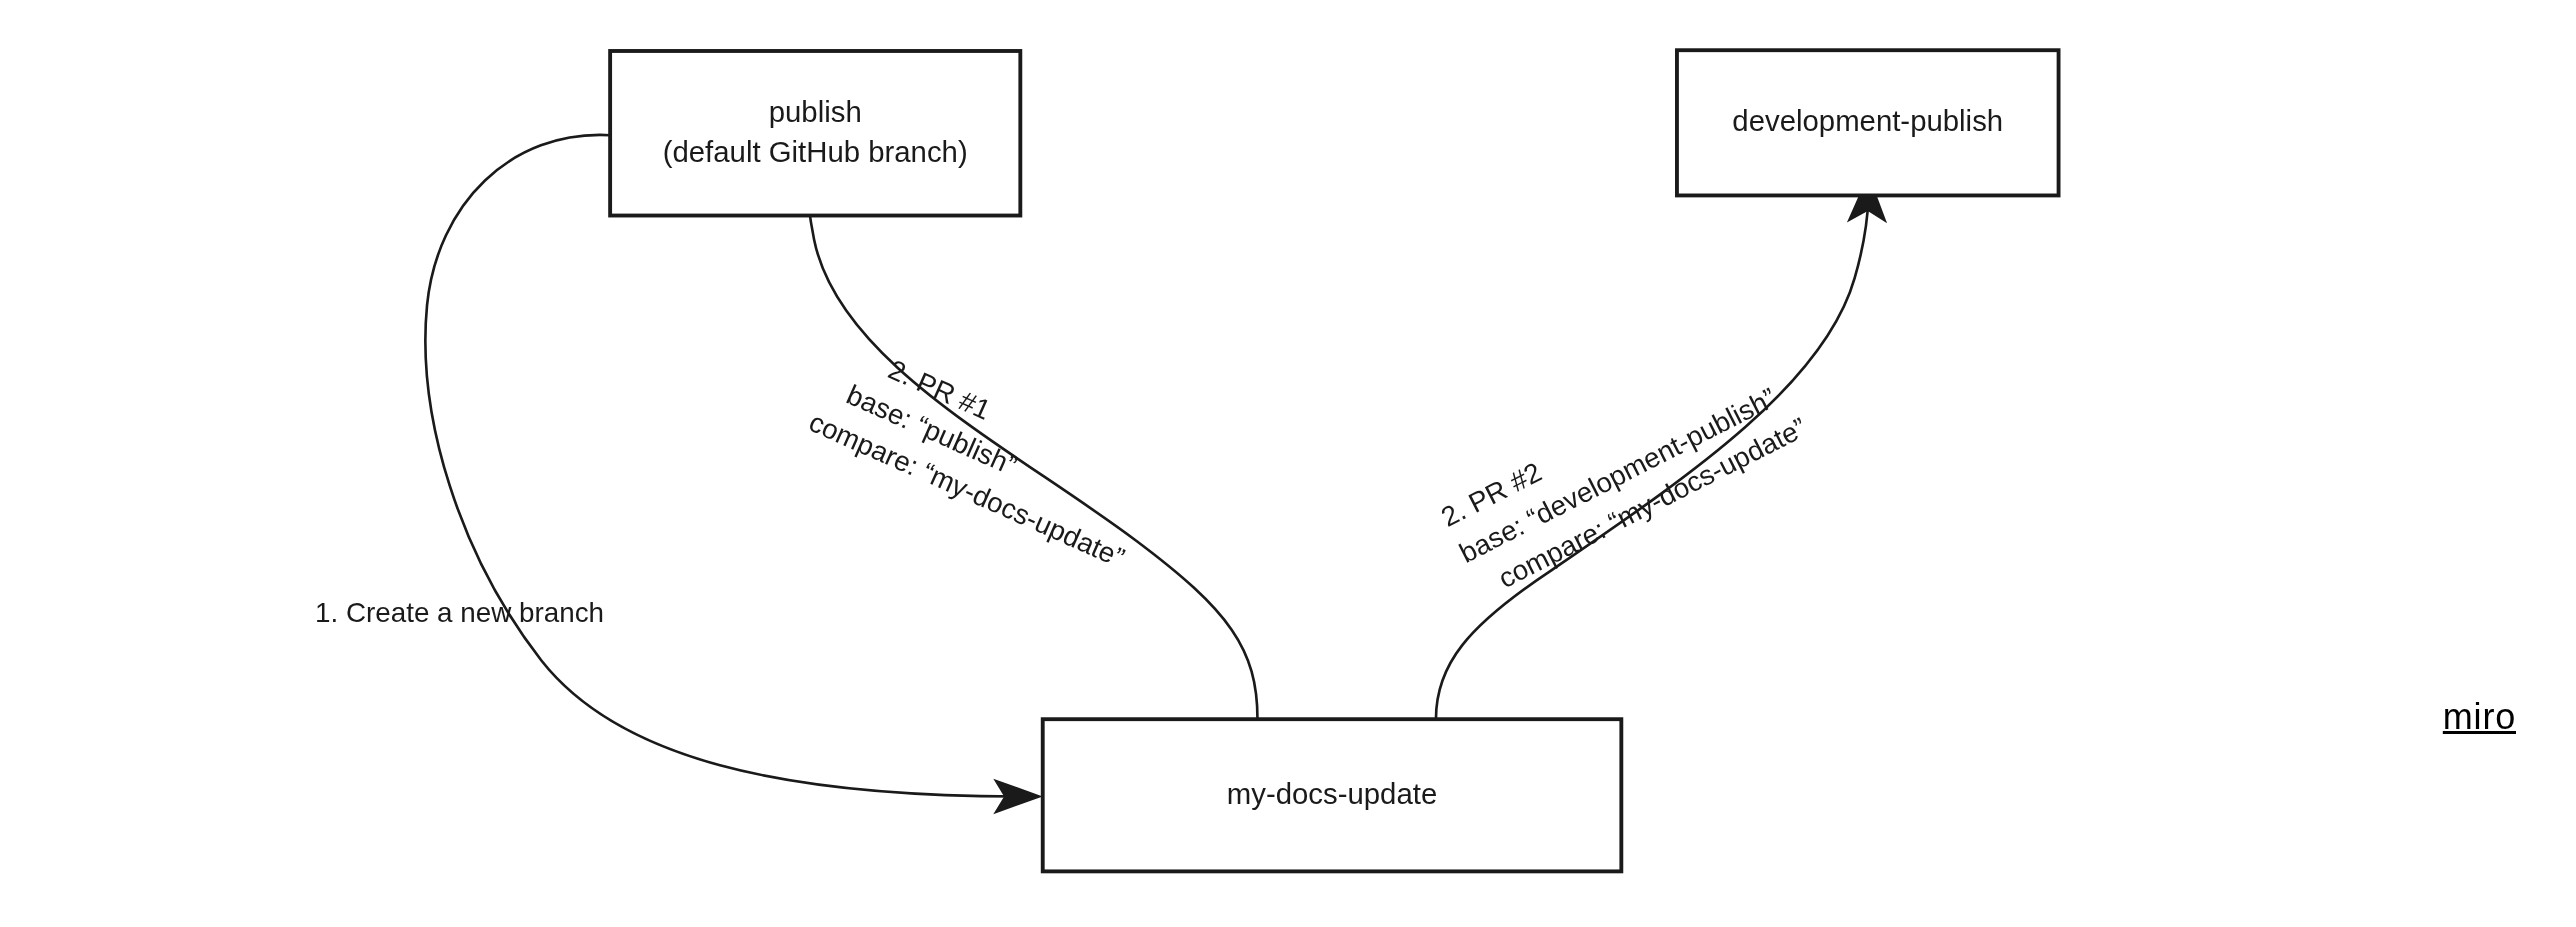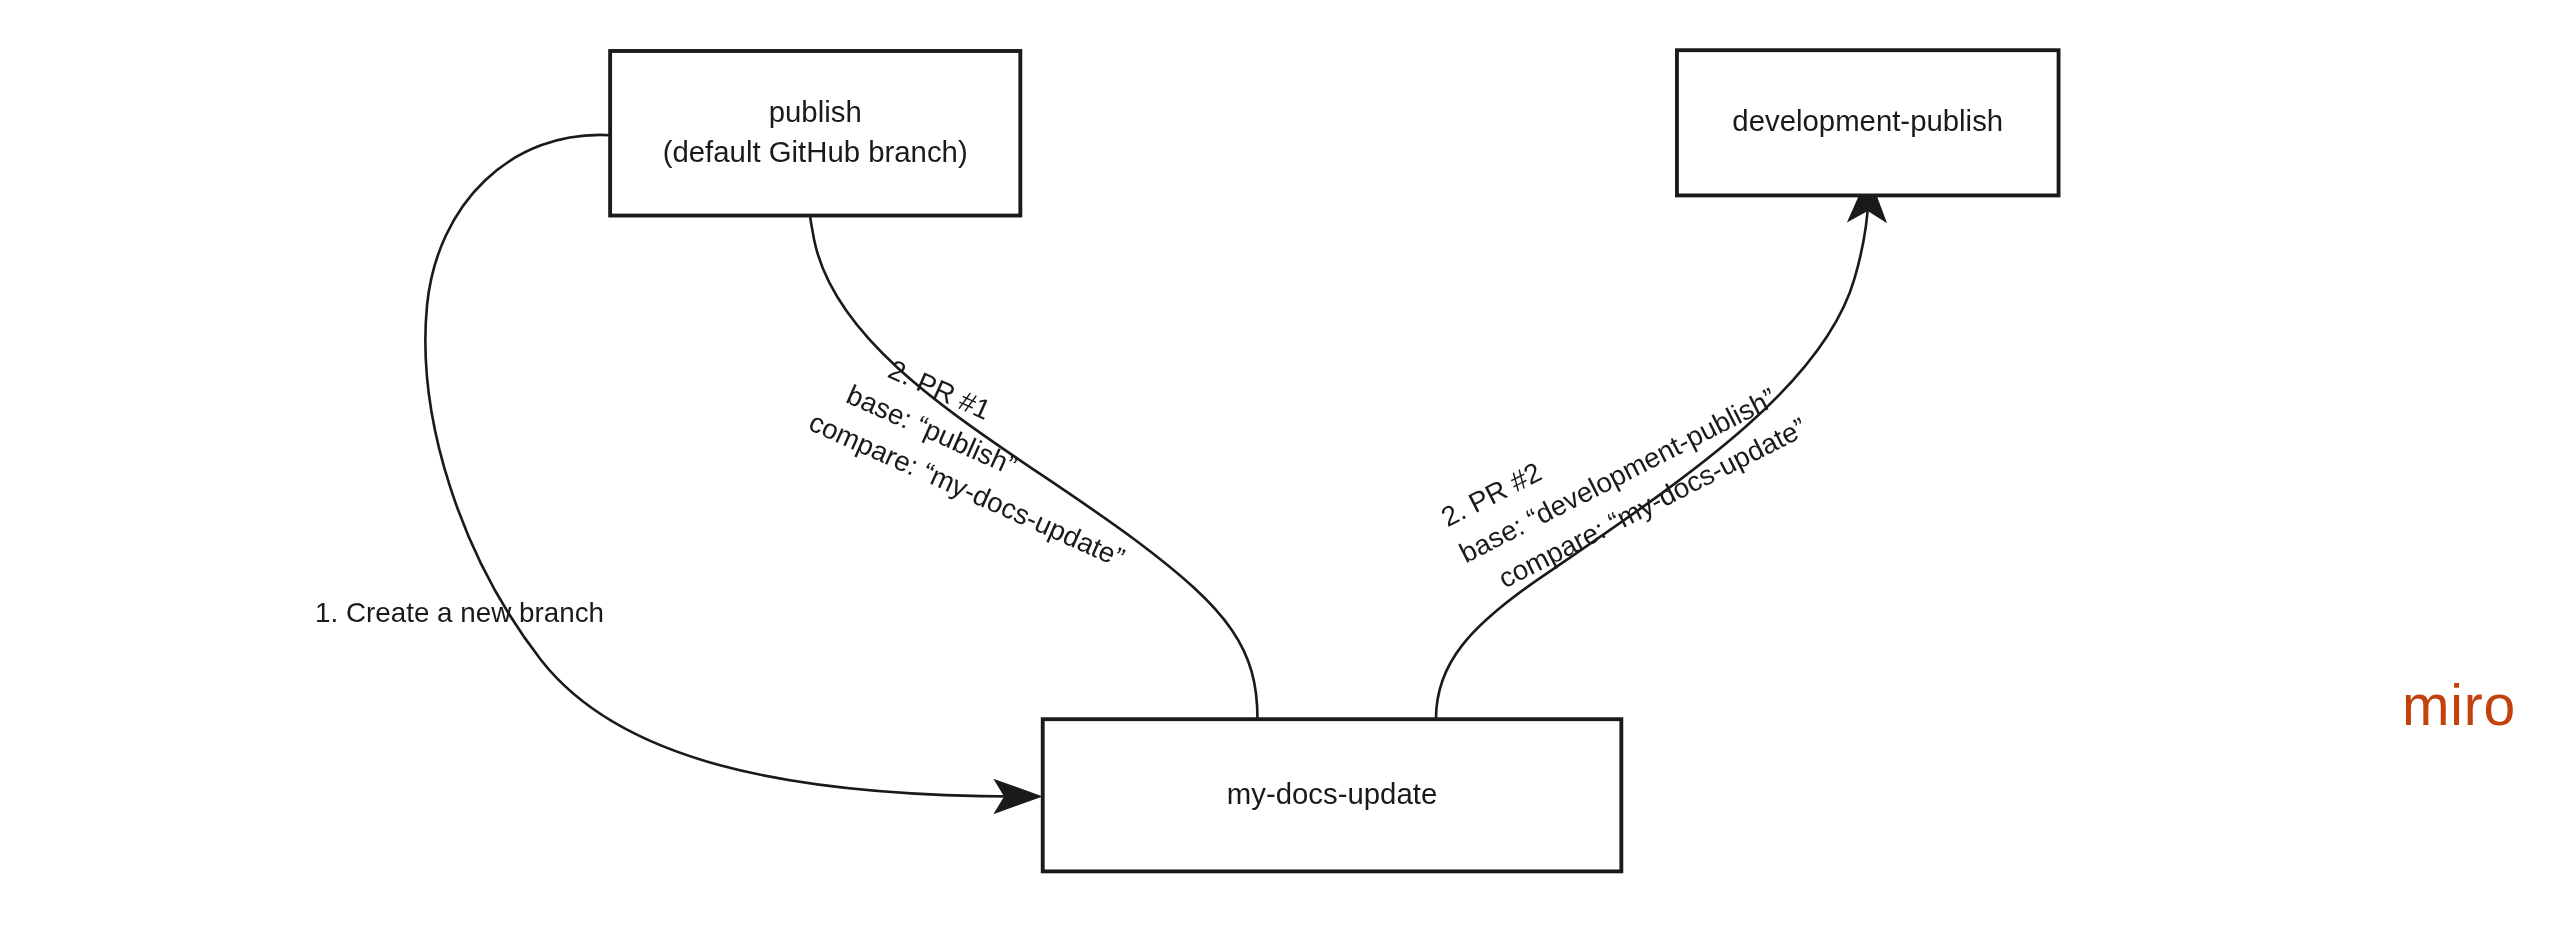--- a/index.html
+++ b/index.html
@@ -53,24 +53,25 @@
   }
   .arrow-head {
     fill: #1a1a1a;
     stroke: none;
   }
   .watermark {
     position: absolute;
     right: 60px;
     bottom: 46px;
     font-family: "Liberation Sans", sans-serif;
-    font-size: 57px;
+    font-size: 36px;
     letter-spacing: 0.8px;
-    color: #c2410c;
+    color: #000000;
     user-select: none;
+    text-decoration: underline;
   }
 </style>
 </head>
 <body>
 
 <div id="board">
 
   <svg id="diagram" viewBox="0 0 3333 1200" xmlns="http://www.w3.org/2000/svg">
 
     <g>

